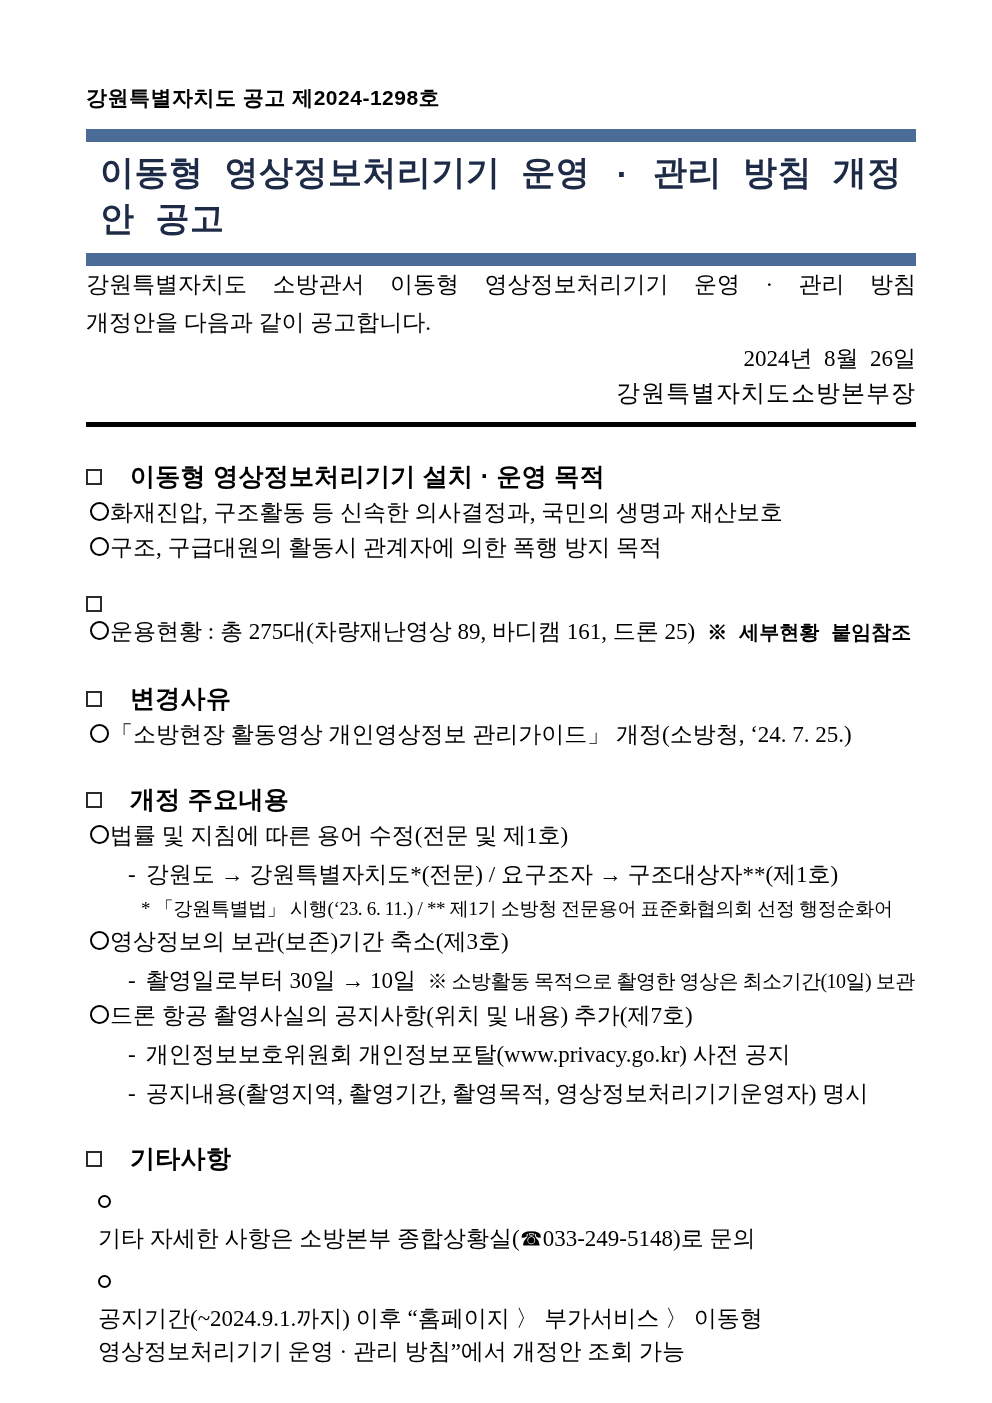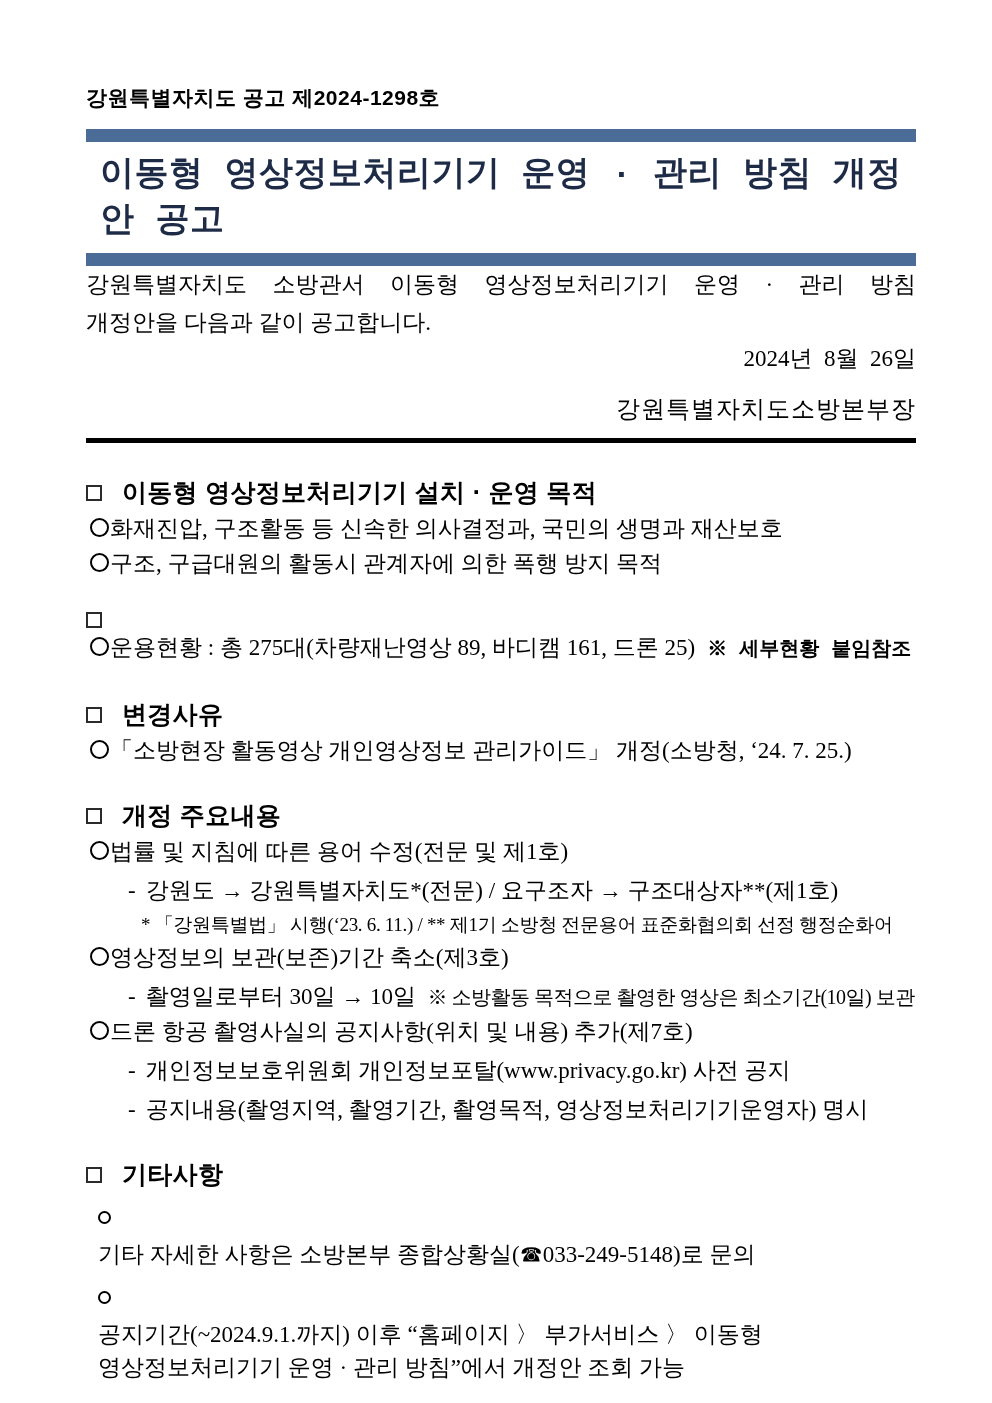--- a/index.html
+++ b/index.html
@@ -25,25 +25,25 @@
   .bar.under{margin-top:9px;}
   .title{
     font-family:Liberation Mono, monospace;
     font-weight:800;font-size:34px;color:var(--title_color);
     letter-spacing:.5px;margin:10px 0 0 0;padding-left:14px;
     line-height:46px;
   }
   .intro{font-size:23px;line-height:38px;font-family:Liberation Serif, serif;}
   .intro .justify{text-align:justify;text-align-last:justify;}
   .date-line{font-size:23px;text-align:right;margin-top:1px;white-space:pre;}
-  .signer-line{font-size:24px;text-align:right;margin-top:19px;letter-spacing:1px;}
+  .signer-line{font-size:24px;text-align:right;margin-top:3px;letter-spacing:1px;}
   .rule{height:5px;background:#000;margin-top:13px;}
 
   .sec-h{
-    display:flex;align-items:center;gap:20px;margin-top:33px;
+    display:flex;align-items:center;gap:28px;margin-top:33px;
     font-family:"Liberation Sans","DejaVu Sans",sans-serif;
     font-weight:800;font-size:25px;letter-spacing:.3px;
   }
   .sq{width:16px;height:16px;border:2px solid #2b2b2b;flex:none;}
 
   .bullet{display:flex;gap:1px;margin-top:4px;font-size:23px;line-height:31px;padding-left:4px;}
   .circ{width:19px;height:19px;border:2px solid #000;border-radius:50%;flex:none;margin-top:5px;background:#fff;}
   .bullet.bold{font-weight:normal;}
   .inline-note{
     font-family:Liberation Mono, monospace;

